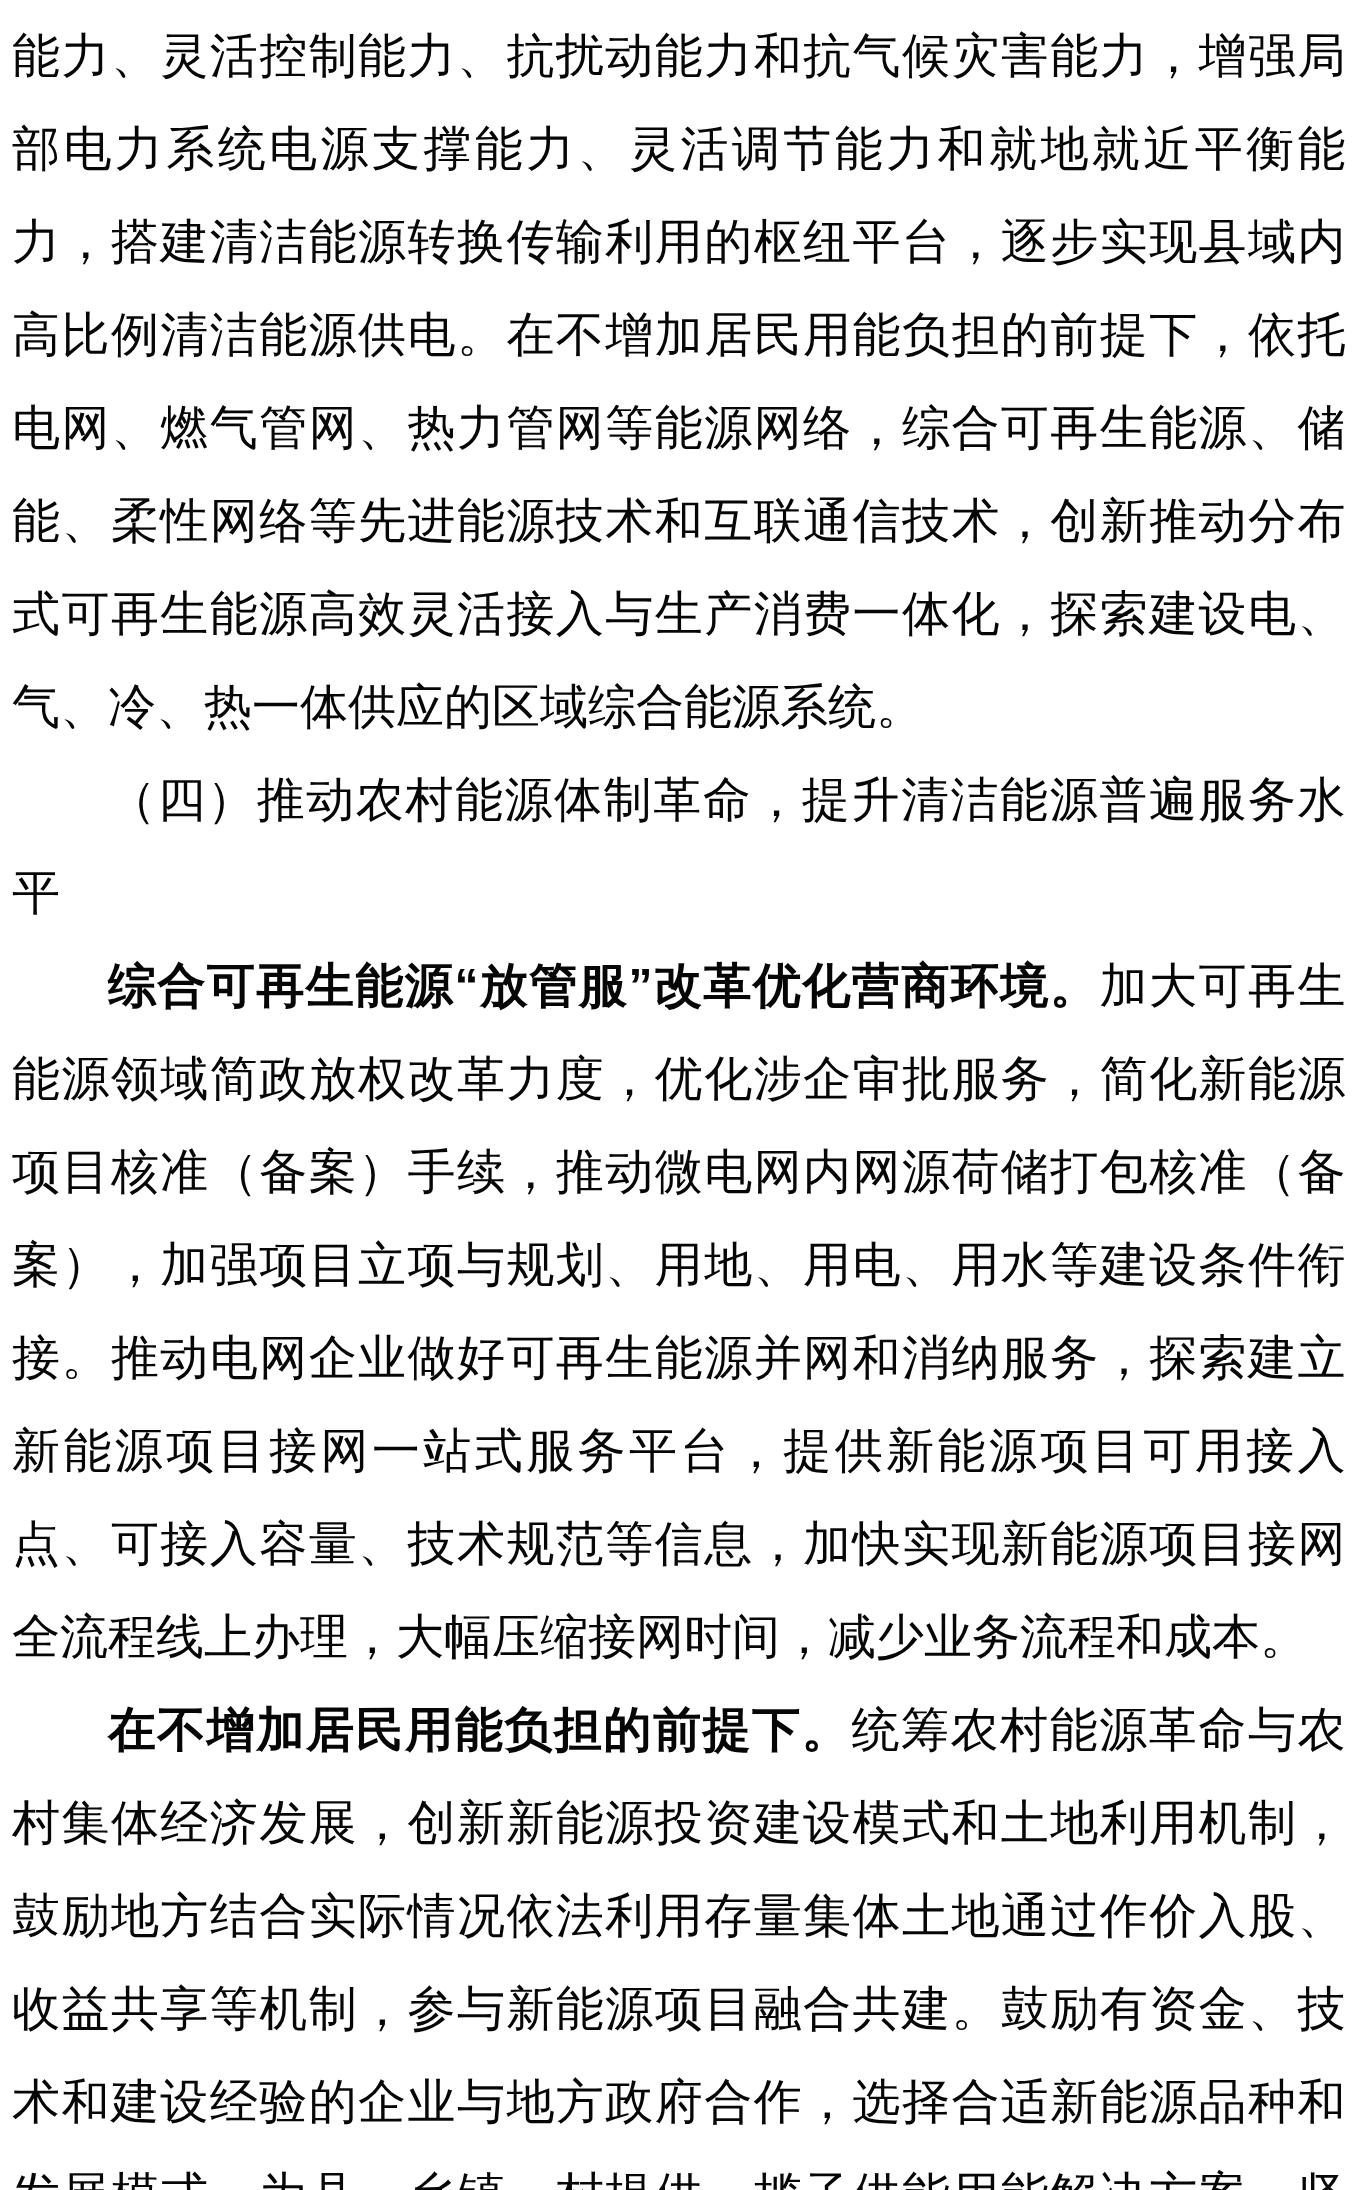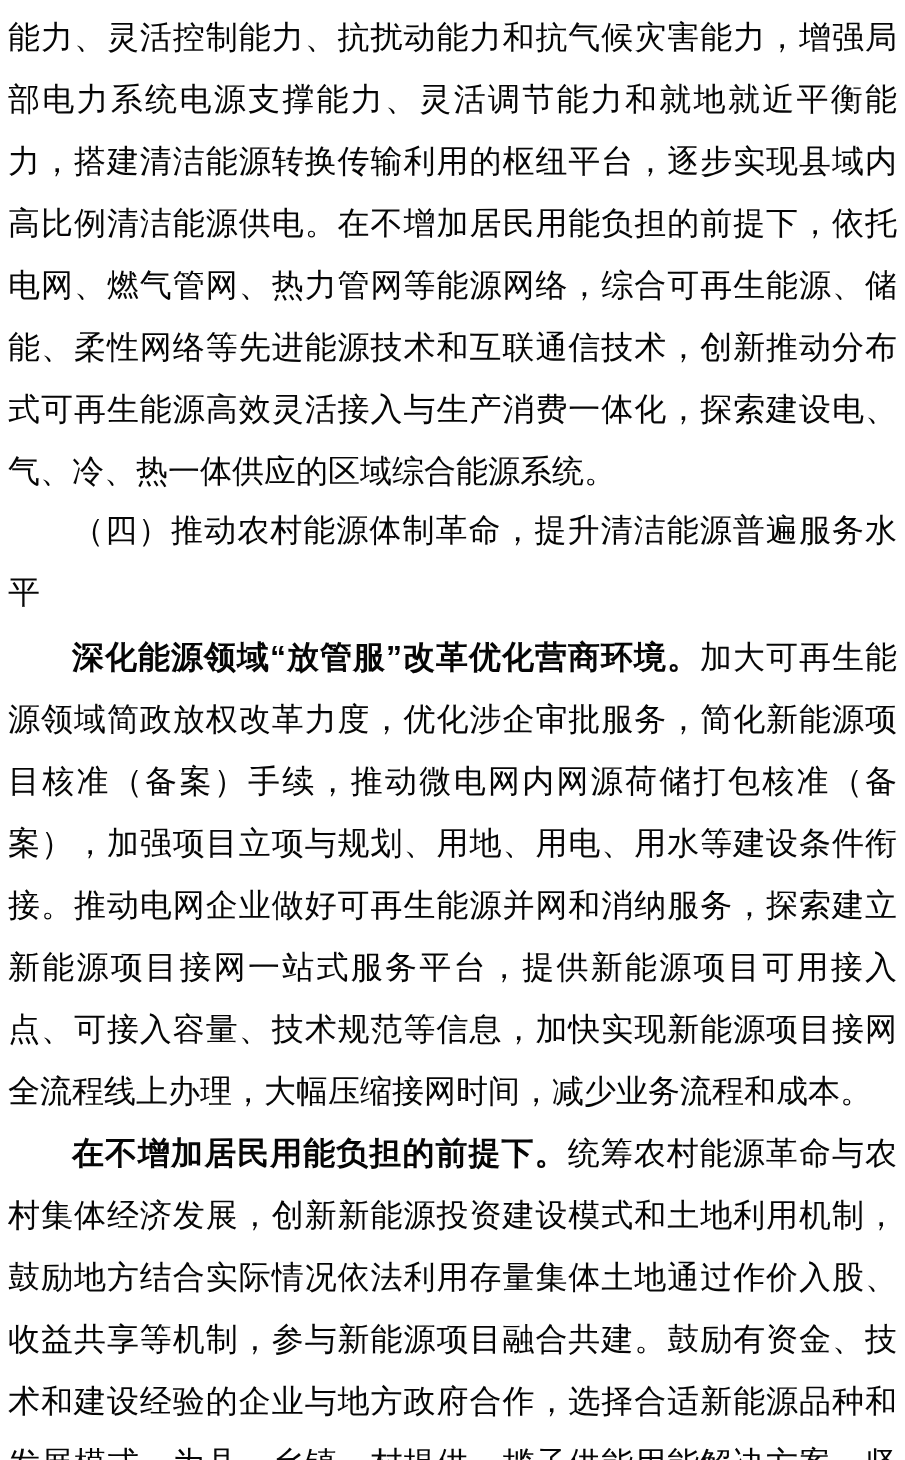--- a/index.html
+++ b/index.html
@@ -24,33 +24,33 @@
     word-break: break-all;
   }
   .page p {
     margin: 0;
     padding: 0;
   }
   .indent {
     text-indent: 2em;
   }
   .section-heading {
-    font-family: Liberation Mono, monospace;
+    font-family: Liberation Serif, serif;
     font-weight: 400;
   }
   .lead {
     font-weight: 700;
   }
 </style>
 </head>
 <body>
 
 <div class="page">
 
   <p class="body">能力、灵活控制能力、抗扰动能力和抗气候灾害能力，增强局部电力系统电源支撑能力、灵活调节能力和就地就近平衡能力，搭建清洁能源转换传输利用的枢纽平台，逐步实现县域内高比例清洁能源供电。在不增加居民用能负担的前提下，依托电网、燃气管网、热力管网等能源网络，综合可再生能源、储能、柔性网络等先进能源技术和互联通信技术，创新推动分布式可再生能源高效灵活接入与生产消费一体化，探索建设电、气、冷、热一体供应的区域综合能源系统。</p>
 
   <p class="indent section-heading">（四）推动农村能源体制革命，提升清洁能源普遍服务水平</p>
 
-  <p class="indent body"><span class="lead">深化能源领域“放管服”改革优化营商环境。</span><span>加大可再生能源领域简政放权改革力度，优化涉企审批服务，简化新能源项目核准（备案）手续，推动微电网内网源荷储打包核准（备案），加强项目立项与规划、用地、用电、用水等建设条件衔接。推动电网企业做好可再生能源并网和消纳服务，探索建立新能源项目接网一站式服务平台，提供新能源项目可用接入点、可接入容量、技术规范等信息，加快实现新能源项目接网全流程线上办理，大幅压缩接网时间，减少业务流程和成本。</span></p>
+  <p class="indent body"><span class="lead">综合可再生能源“放管服”改革优化营商环境。</span><span>加大可再生能源领域简政放权改革力度，优化涉企审批服务，简化新能源项目核准（备案）手续，推动微电网内网源荷储打包核准（备案），加强项目立项与规划、用地、用电、用水等建设条件衔接。推动电网企业做好可再生能源并网和消纳服务，探索建立新能源项目接网一站式服务平台，提供新能源项目可用接入点、可接入容量、技术规范等信息，加快实现新能源项目接网全流程线上办理，大幅压缩接网时间，减少业务流程和成本。</span></p>
 
   <p class="indent body"><span class="lead">在不增加居民用能负担的前提下。</span><span>统筹农村能源革命与农村集体经济发展，创新新能源投资建设模式和土地利用机制，鼓励地方结合实际情况依法利用存量集体土地通过作价入股、收益共享等机制，参与新能源项目融合共建。鼓励有资金、技术和建设经验的企业与地方政府合作，选择合适新能源品种和发展模式，为县、乡镇、村提供一揽子供能用能解决方案。坚持项目经营性</span></p>
 
 </div>
 
 </body></html>

